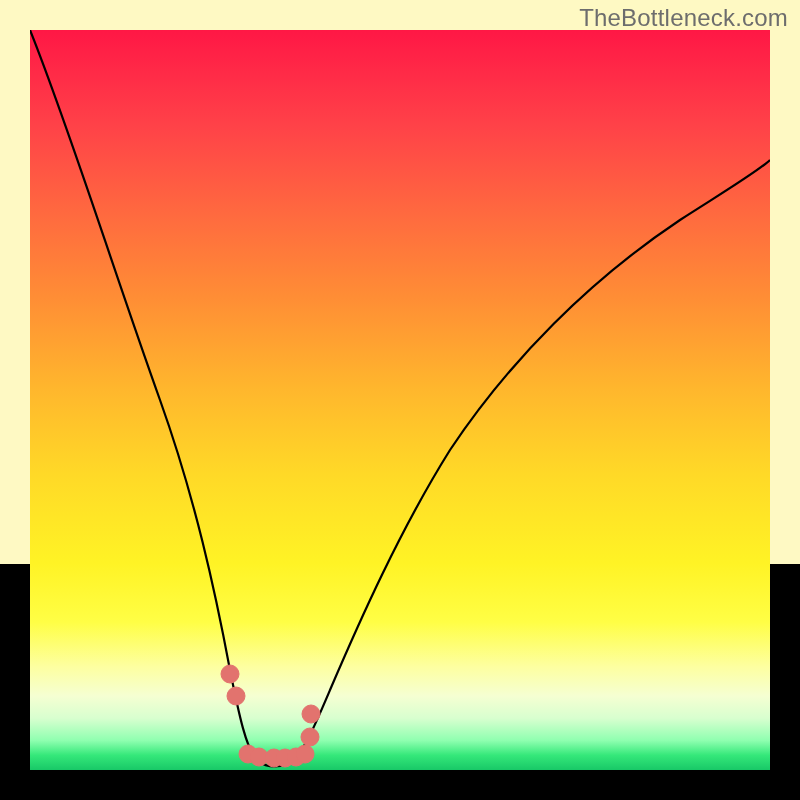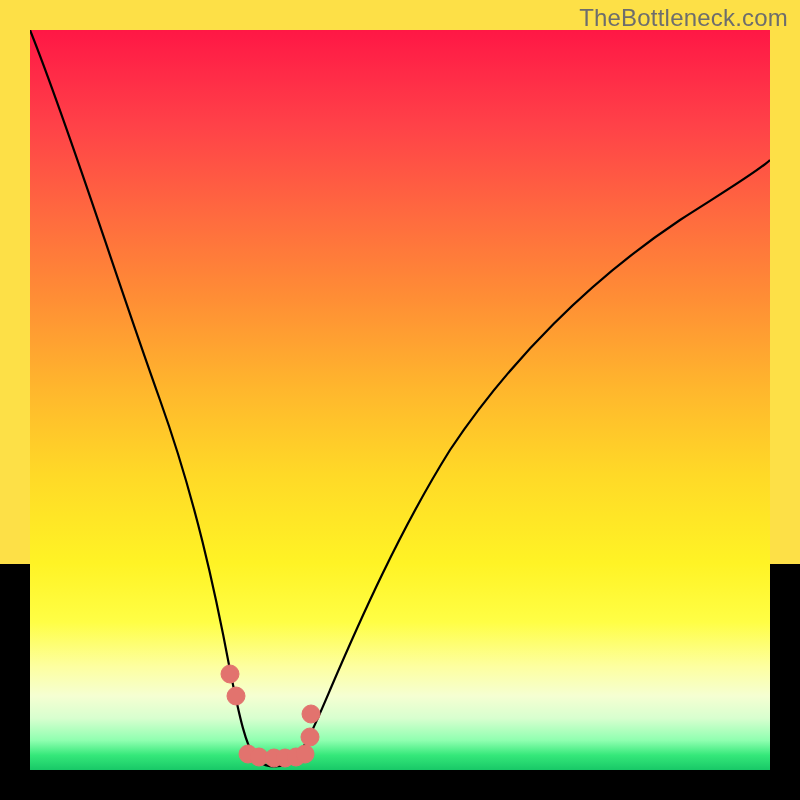--- a/index.html
+++ b/index.html
@@ -10,21 +10,21 @@
     background: #000;
     overflow: hidden;
     font-family: Arial, Helvetica, sans-serif;
   }
   .frame {
     position: absolute;
     top: 0;
     left: 0;
     width: 800px;
     height: 564px;
-    background: #fde047;
+    background: #fef9c3;
   }
   .plot-area {
     position: absolute;
     top: 30px;
     left: 30px;
     width: 740px;
     height: 740px;
     overflow: hidden;
   }
   .gradient-bg {

